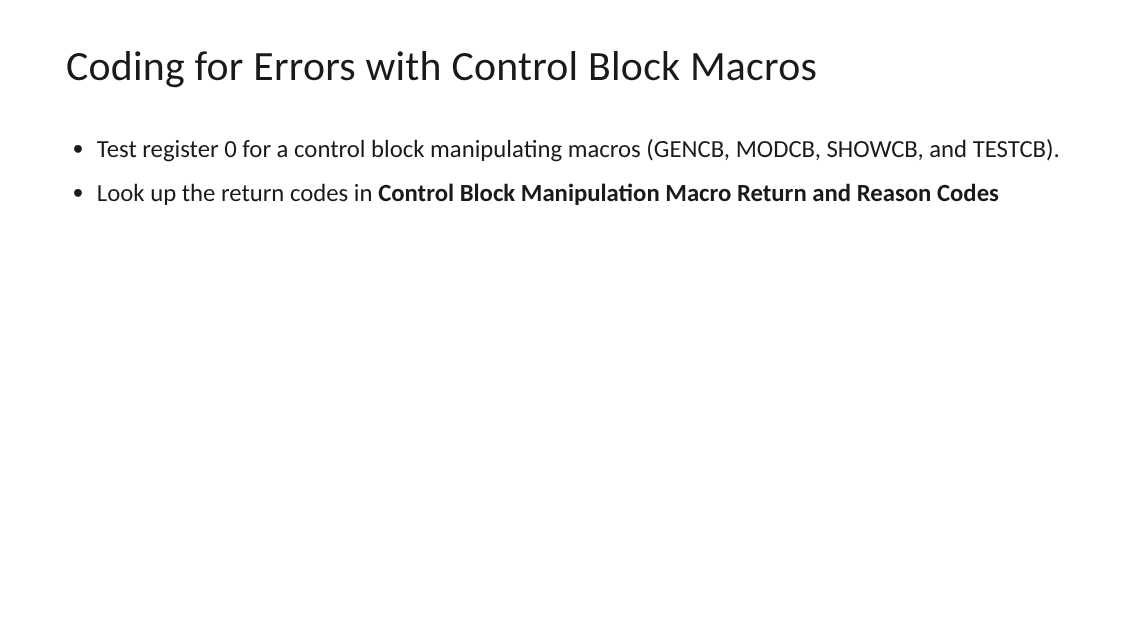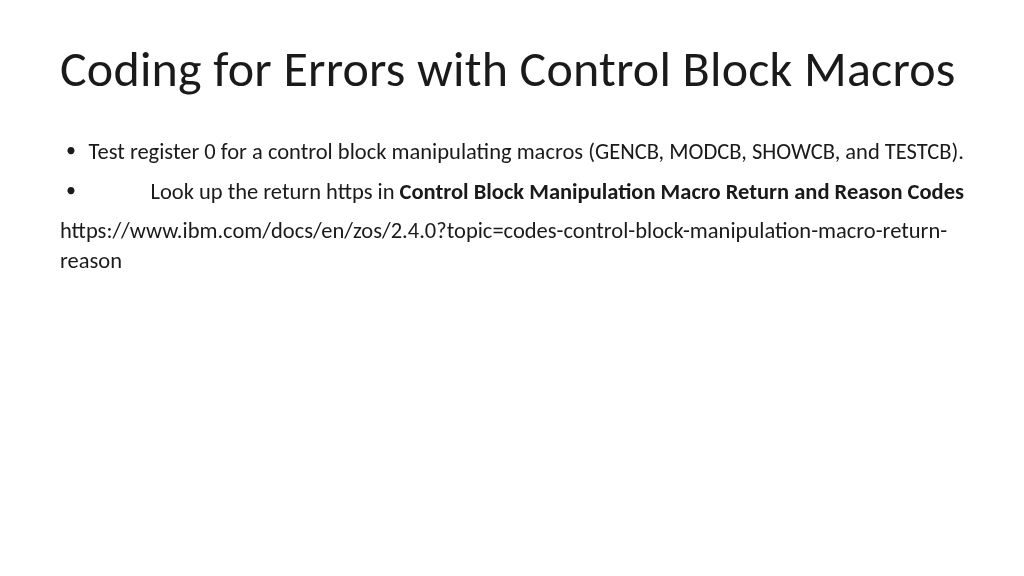--- a/index.html
+++ b/index.html
@@ -9,38 +9,37 @@
     }
     body {
       width: 1024px;
       height: 576px;
       background: #ffffff;
       font-family: Calibri, "Segoe UI", Arial, sans-serif;
       color: #1a1a1a;
       padding: 38px 60px 40px 60px;
     }
     .title {
-      font-size: 50px;
+      font-size: 38px;
       font-weight: 400;
       margin-bottom: 38px;
       letter-spacing: 0.2px;
     }
     .body-text {
       font-size: 22.5px;
       line-height: 1.32;
     }
     ul {
       list-style: none;
       margin-bottom: 8px;
     }
     li {
       position: relative;
       padding-left: 28px;
       margin-bottom: 10px;
-      text-align: right;
     }
     li::before {
       content: "•";
       position: absolute;
       left: 6px;
       top: 0;
       font-size: 20px;
     }
     .bold {
       font-weight: 700;
@@ -56,17 +55,16 @@
 <body>
 
 <h1 class="title">Coding for Errors with Control Block Macros</h1>
 
 <div class="body-text">
   <ul>
     <li>
       <span>Test register 0 for a control block manipulating macros (GENCB, MODCB, SHOWCB, and TESTCB).</span>
     </li>
     <li>
-      <span>Look up the return https in </span><span class="bold">Control Block Manipulation Macro Return and Reason Codes</span>
+      <span>Look up the return codes in </span><span class="bold">Control Block Manipulation Macro Return and Reason Codes</span>
     </li>
   </ul>
-  <div class="url">https://www.ibm.com/docs/en/zos/2.4.0?topic=codes-control-block-manipulation-macro-return-reason</div>
 </div>
 
 </body></html>

